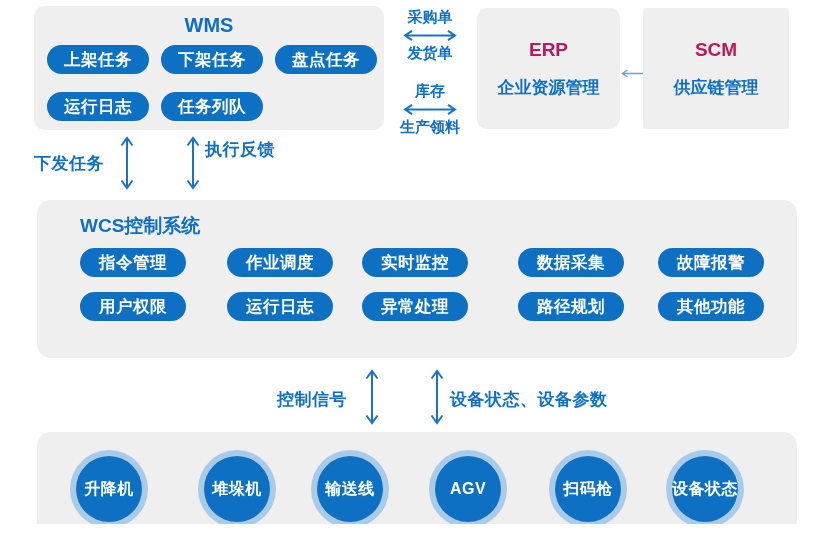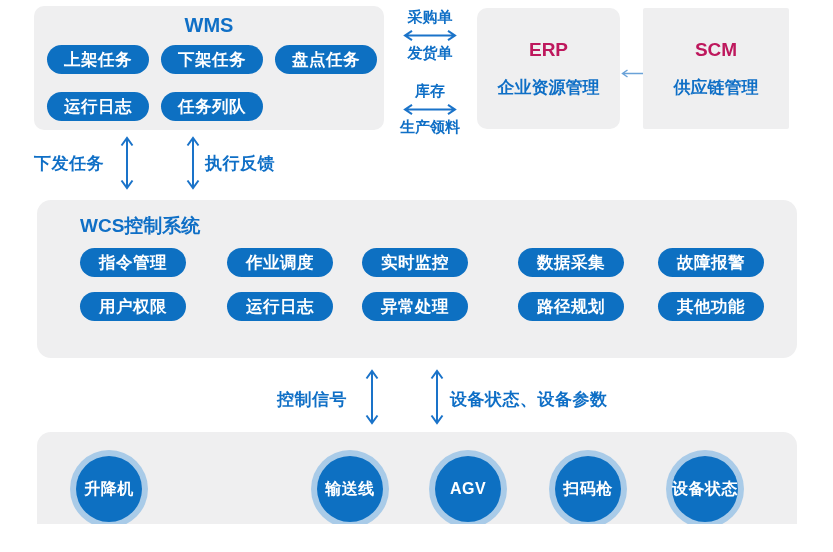--- a/index.html
+++ b/index.html
@@ -33,21 +33,21 @@
   .scm-panel   { left:643px; top:8px; width:146px; height:121px; border-radius:2px; }
   .sys-panel   { display:flex; flex-direction:column; align-items:center; justify-content:center; gap:15px; }
   .sys-abbr    { color:#be185d; font-size:19px; font-weight:bold; }
   .sys-name    { color:#0f6fc6; font-size:17px; font-weight:bold; white-space:nowrap; }
   .erp-scm-arrow { position:absolute; left:621px; top:68px; }
 
   
   .flow-label  { position:absolute; color:#0f6fc6; font-size:17px; font-weight:bold;
                  white-space:nowrap; letter-spacing:0.5px; }
   .lbl-down-task   { left:34px;  top:152px; }
-  .lbl-feedback    { left:205px; top:152px; }
+  .lbl-feedback    { left:205px; top:138px; }
   .lbl-ctrl-signal { left:277px; top:388px; }
   .lbl-dev-status  { left:450px; top:388px; }
   .varrow      { position:absolute; }
   .va-1 { left:119px; top:135px; }
   .va-2 { left:185px; top:135px; }
   .va-3 { left:364px; top:368px; }
   .va-4 { left:429px; top:368px; }
 
   
   .wcs-panel   { left:37px; top:200px; width:760px; height:158px; border-radius:14px; }
@@ -154,20 +154,23 @@
     <svg width="16" height="58" viewBox="0 0 16 58">
       <path d="M8 4 V54 M2.5 10.5 L8 3 L13.5 10.5 M2.5 47.5 L8 55 L13.5 47.5" fill="none" stroke="#1a73c9" stroke-width="2"></path>
     </svg>
   </div>
   <span class="flow-label lbl-dev-status">设备状态、设备参数</span>
 
   <section class="panel devices-panel">
     <div class="device d1">
       <div class="device-core">升降机</div>
     </div>
+    <div class="device d2">
+      <div class="device-core">堆垛机</div>
+    </div>
     <div class="device d3">
       <div class="device-core">输送线</div>
     </div>
     <div class="device d4">
       <div class="device-core">AGV</div>
     </div>
     <div class="device d5">
       <div class="device-core">扫码枪</div>
     </div>
     <div class="device d6">

